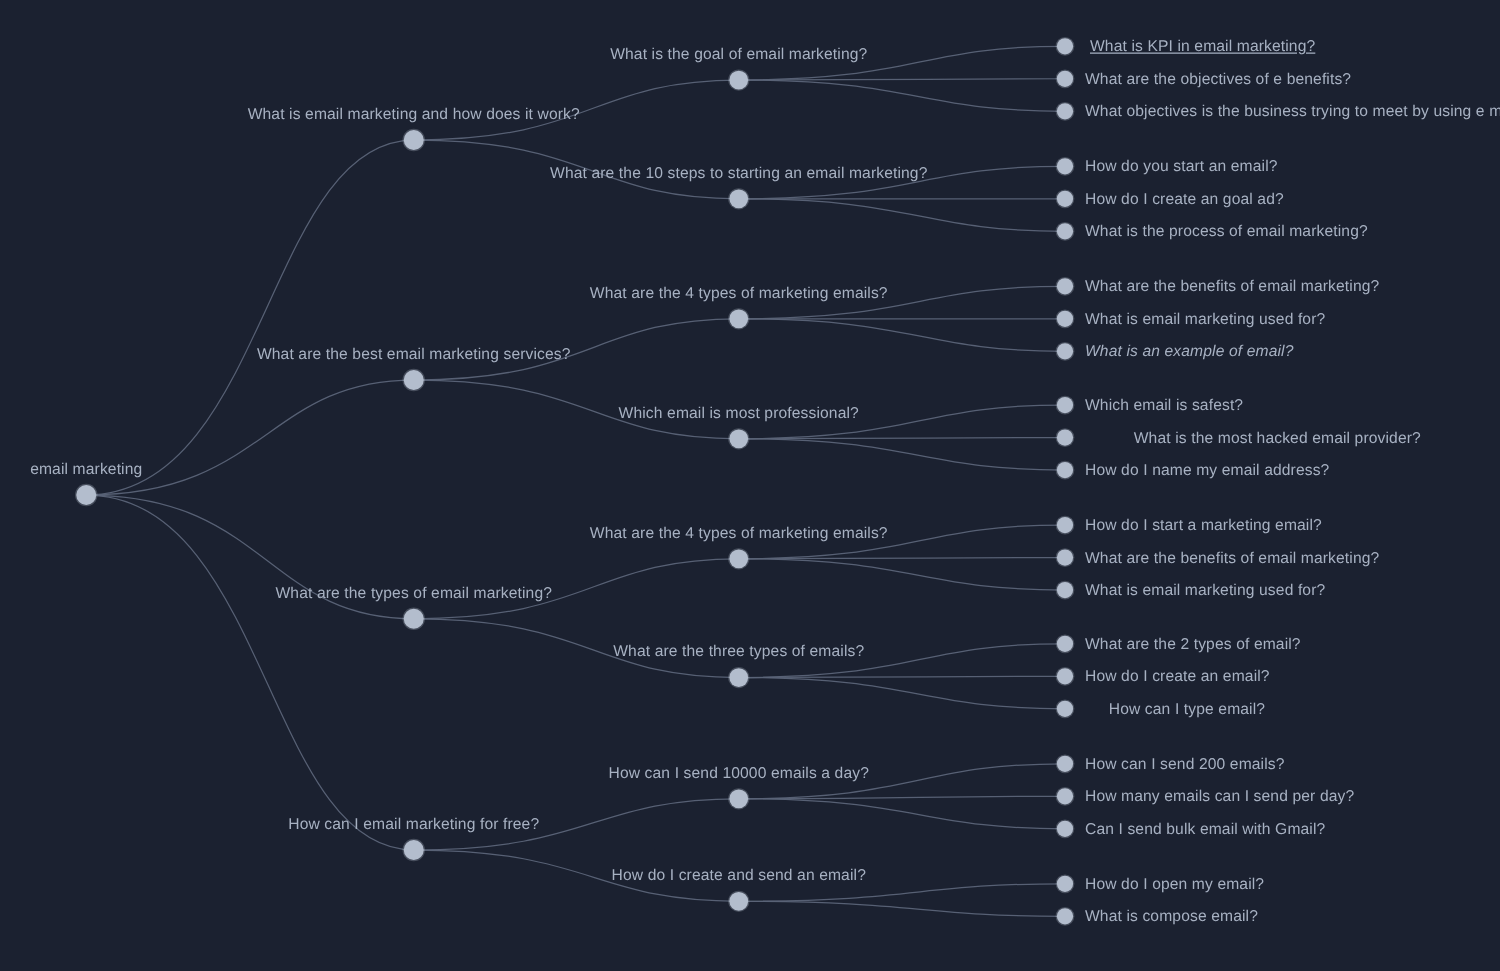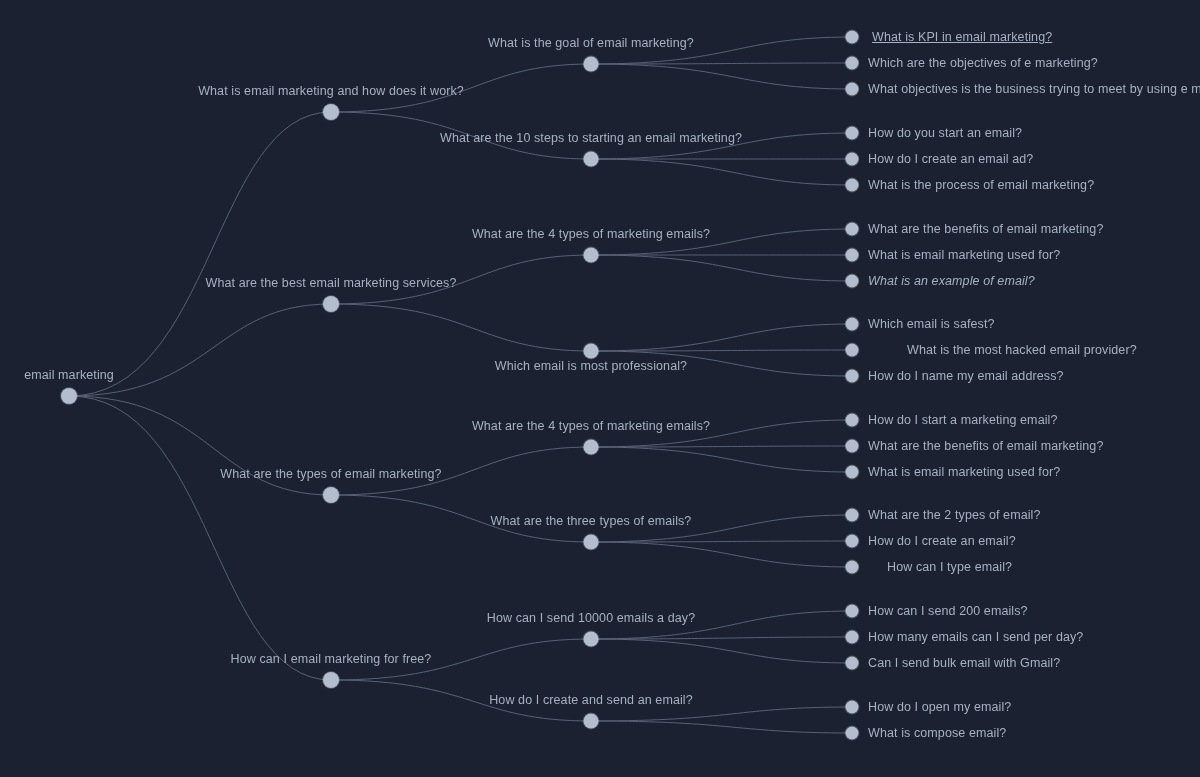--- a/index.html
+++ b/index.html
@@ -107,43 +107,43 @@
   <div id="node-layer">
       <div class="node root" style="left: 69px; top: 396px;"></div>
       <div class="label above" style="left: 69px; top: 382px;">email marketing</div>
       <div class="node lvl1" style="left: 331px; top: 112px;"></div>
       <div class="label above" style="left: 331px; top: 98px;">What is email marketing and how does it work?</div>
       <div class="node lvl2" style="left: 591px; top: 64px;"></div>
       <div class="label above" style="left: 591px; top: 50px; text-align: center;">What is the goal of email marketing?</div>
       <div class="node leaf" style="left: 852px; top: 37px;"></div>
       <div class="label right" style="left: 872px; top: 37px; text-decoration: underline;">What is KPI in email marketing?</div>
       <div class="node leaf" style="left: 852px; top: 63px;"></div>
-      <div class="label right" style="left: 868px; top: 63px;">Which are the objectives of e marketing?</div>
+      <div class="label right" style="left: 868px; top: 63px;">What are the objectives of e benefits?</div>
       <div class="node leaf" style="left: 852px; top: 89px;"></div>
       <div class="label right" style="left: 868px; top: 89px;">What objectives is the business trying to meet by using e mail?</div>
       <div class="node lvl2" style="left: 591px; top: 159px;"></div>
       <div class="label above" style="left: 591px; top: 145px;">What are the 10 steps to starting an email marketing?</div>
       <div class="node leaf" style="left: 852px; top: 133px;"></div>
       <div class="label right" style="left: 868px; top: 133px;">How do you start an email?</div>
       <div class="node leaf" style="left: 852px; top: 159px;"></div>
-      <div class="label right" style="left: 868px; top: 159px;">How do I create an email ad?</div>
+      <div class="label right" style="left: 868px; top: 159px;">How do I create an goal ad?</div>
       <div class="node leaf" style="left: 852px; top: 185px;"></div>
       <div class="label right" style="left: 868px; top: 185px;">What is the process of email marketing?</div>
       <div class="node lvl1" style="left: 331px; top: 304px;"></div>
       <div class="label above" style="left: 331px; top: 290px;">What are the best email marketing services?</div>
       <div class="node lvl2" style="left: 591px; top: 255px;"></div>
       <div class="label above" style="left: 591px; top: 241px;">What are the 4 types of marketing emails?</div>
       <div class="node leaf" style="left: 852px; top: 229px;"></div>
       <div class="label right" style="left: 868px; top: 229px;">What are the benefits of email marketing?</div>
       <div class="node leaf" style="left: 852px; top: 255px;"></div>
       <div class="label right" style="left: 868px; top: 255px;">What is email marketing used for?</div>
       <div class="node leaf" style="left: 852px; top: 281px;"></div>
       <div class="label right" style="left: 868px; top: 281px; font-style: italic;">What is an example of email?</div>
       <div class="node lvl2" style="left: 591px; top: 351px;"></div>
-      <div class="label above" style="left: 591px; top: 337px; margin-top: 36px;">Which email is most professional?</div>
+      <div class="label above" style="left: 591px; top: 337px;">Which email is most professional?</div>
       <div class="node leaf" style="left: 852px; top: 324px;"></div>
       <div class="label right" style="left: 868px; top: 324px;">Which email is safest?</div>
       <div class="node leaf" style="left: 852px; top: 350px;"></div>
       <div class="label right" style="left: 868px; top: 350px; margin-left: 39px;">What is the most hacked email provider?</div>
       <div class="node leaf" style="left: 852px; top: 376px;"></div>
       <div class="label right" style="left: 868px; top: 376px;">How do I name my email address?</div>
       <div class="node lvl1" style="left: 331px; top: 495px;"></div>
       <div class="label above" style="left: 331px; top: 481px; text-align: right;">What are the types of email marketing?</div>
       <div class="node lvl2" style="left: 591px; top: 447px;"></div>
       <div class="label above" style="left: 591px; top: 433px;">What are the 4 types of marketing emails?</div>

